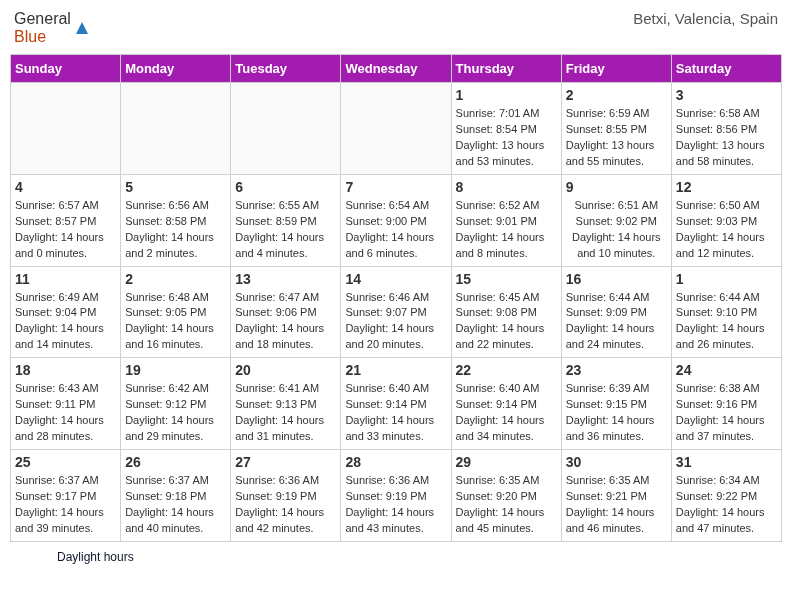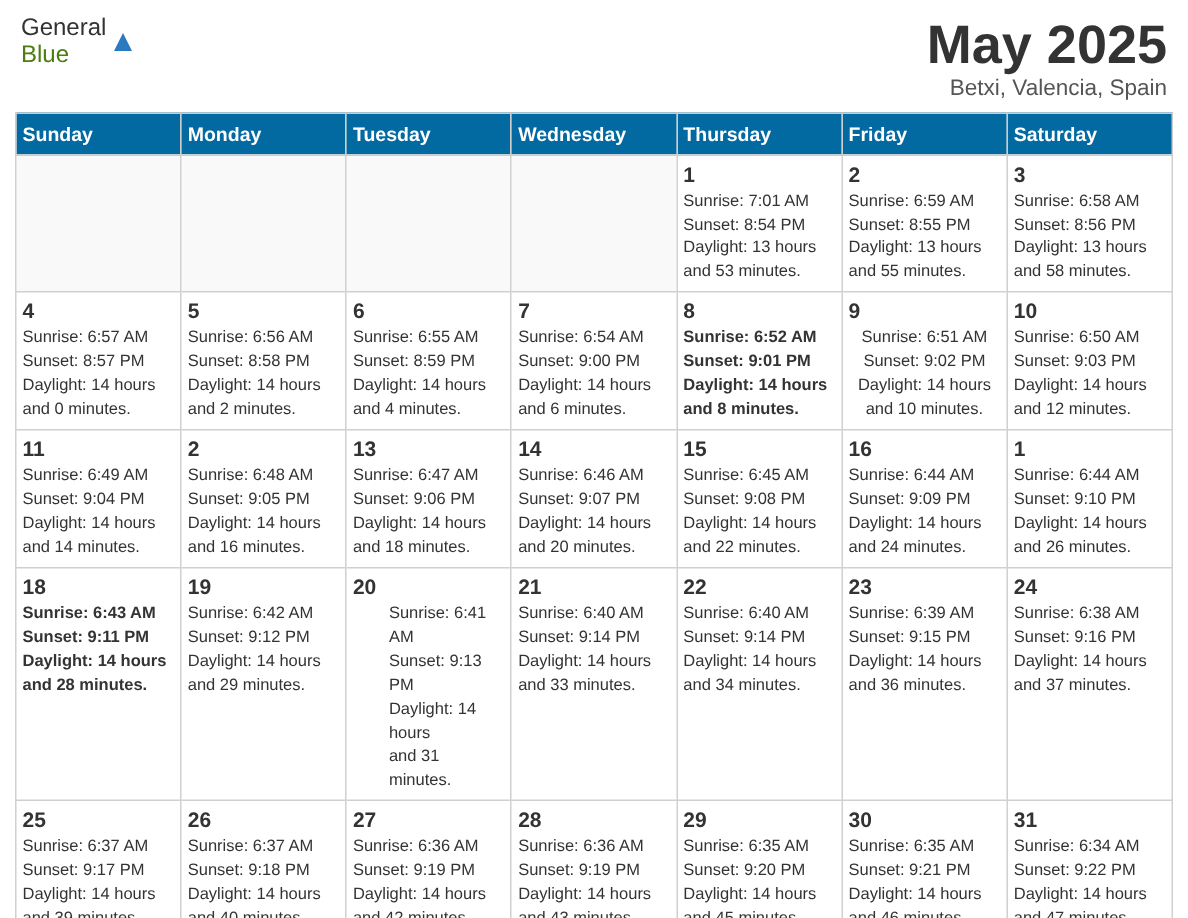--- a/index.html
+++ b/index.html
@@ -15,21 +15,21 @@
       justify-content: space-between;
       align-items: flex-start;
       margin-bottom: 8px;
       padding: 0 4px;
     }
     .logo {
       display: flex;
       align-items: center;
     }
     .logo-general { color: #333; }
-    .logo-blue { color: #4d7c0f; }
+    .logo-blue { color: #c2410c; }
     .logo-icon {
       width: 18px;
       height: 18px;
       margin-left: 2px;
     }
     .title-block { text-align: right; }
     .month-title {
       font-size: 36px;
       font-weight: bold;
       color: #333;
@@ -38,21 +38,21 @@
     .location {
       font-size: 15px;
       color: #555;
     }
     table {
       width: 100%;
       border-collapse: collapse;
       table-layout: fixed;
     }
     thead tr th {
-      background: #0369a1;
+      background: #a21caf;
       color: #fff;
       font-size: 13px;
       font-weight: bold;
       padding: 6px 4px;
       text-align: left;
       border: 1px solid #ccc;
     }
     tbody tr td {
       border: 1px solid #d0d0d0;
       vertical-align: top;
@@ -90,21 +90,20 @@
   <div class="logo">
     <div>
       <span class="logo-general">General</span><br>
       <span class="logo-blue">Blue</span>
     </div>
     <svg class="logo-icon" viewBox="0 0 24 24">
       <polygon points="4,20 12,4 20,20" fill="#2a7abf"></polygon>
     </svg>
   </div>
   <div class="title-block">
-    <div class="month-title">May 2025</div>
     <div class="location">Betxi, Valencia, Spain</div>
   </div>
 </div>
 
 <table>
   <thead>
     <tr>
       <th>Sunday</th>
       <th>Monday</th>
       <th>Tuesday</th>
@@ -166,34 +165,34 @@
         </td>
         <td>
           <div class="day-num">7</div>
           <div class="day-info" style="white-space: pre-line;">Sunrise: 6:54 AM
 Sunset: 9:00 PM
 Daylight: 14 hours
 and 6 minutes.</div>
         </td>
         <td>
           <div class="day-num">8</div>
-          <div class="day-info" style="white-space: pre-line; font-weight: bold;">Sunrise: 6:52 AM
+          <div class="day-info" style="white-space: pre-line;">Sunrise: 6:52 AM
 Sunset: 9:01 PM
 Daylight: 14 hours
 and 8 minutes.</div>
         </td>
         <td>
           <div class="day-num">9</div>
           <div class="day-info" style="white-space: pre-line; text-align: center;">Sunrise: 6:51 AM
 Sunset: 9:02 PM
 Daylight: 14 hours
 and 10 minutes.</div>
         </td>
         <td>
-          <div class="day-num">10</div>
+          <div class="day-num">12</div>
           <div class="day-info" style="white-space: pre-line;">Sunrise: 6:50 AM
 Sunset: 9:03 PM
 Daylight: 14 hours
 and 12 minutes.</div>
         </td>
       </tr>
       <tr>
         <td>
           <div class="day-num">11</div>
           <div class="day-info" style="white-space: pre-line;">Sunrise: 6:49 AM
@@ -240,35 +239,35 @@
           <div class="day-num">1</div>
           <div class="day-info" style="white-space: pre-line;">Sunrise: 6:44 AM
 Sunset: 9:10 PM
 Daylight: 14 hours
 and 26 minutes.</div>
         </td>
       </tr>
       <tr>
         <td>
           <div class="day-num">18</div>
-          <div class="day-info" style="white-space: pre-line; font-weight: bold;">Sunrise: 6:43 AM
+          <div class="day-info" style="white-space: pre-line;">Sunrise: 6:43 AM
 Sunset: 9:11 PM
 Daylight: 14 hours
 and 28 minutes.</div>
         </td>
         <td>
           <div class="day-num">19</div>
           <div class="day-info" style="white-space: pre-line;">Sunrise: 6:42 AM
 Sunset: 9:12 PM
 Daylight: 14 hours
 and 29 minutes.</div>
         </td>
         <td>
           <div class="day-num">20</div>
-          <div class="day-info" style="white-space: pre-line; margin-left: 24px;">Sunrise: 6:41 AM
+          <div class="day-info" style="white-space: pre-line;">Sunrise: 6:41 AM
 Sunset: 9:13 PM
 Daylight: 14 hours
 and 31 minutes.</div>
         </td>
         <td>
           <div class="day-num">21</div>
           <div class="day-info" style="white-space: pre-line;">Sunrise: 6:40 AM
 Sunset: 9:14 PM
 Daylight: 14 hours
 and 33 minutes.</div>

